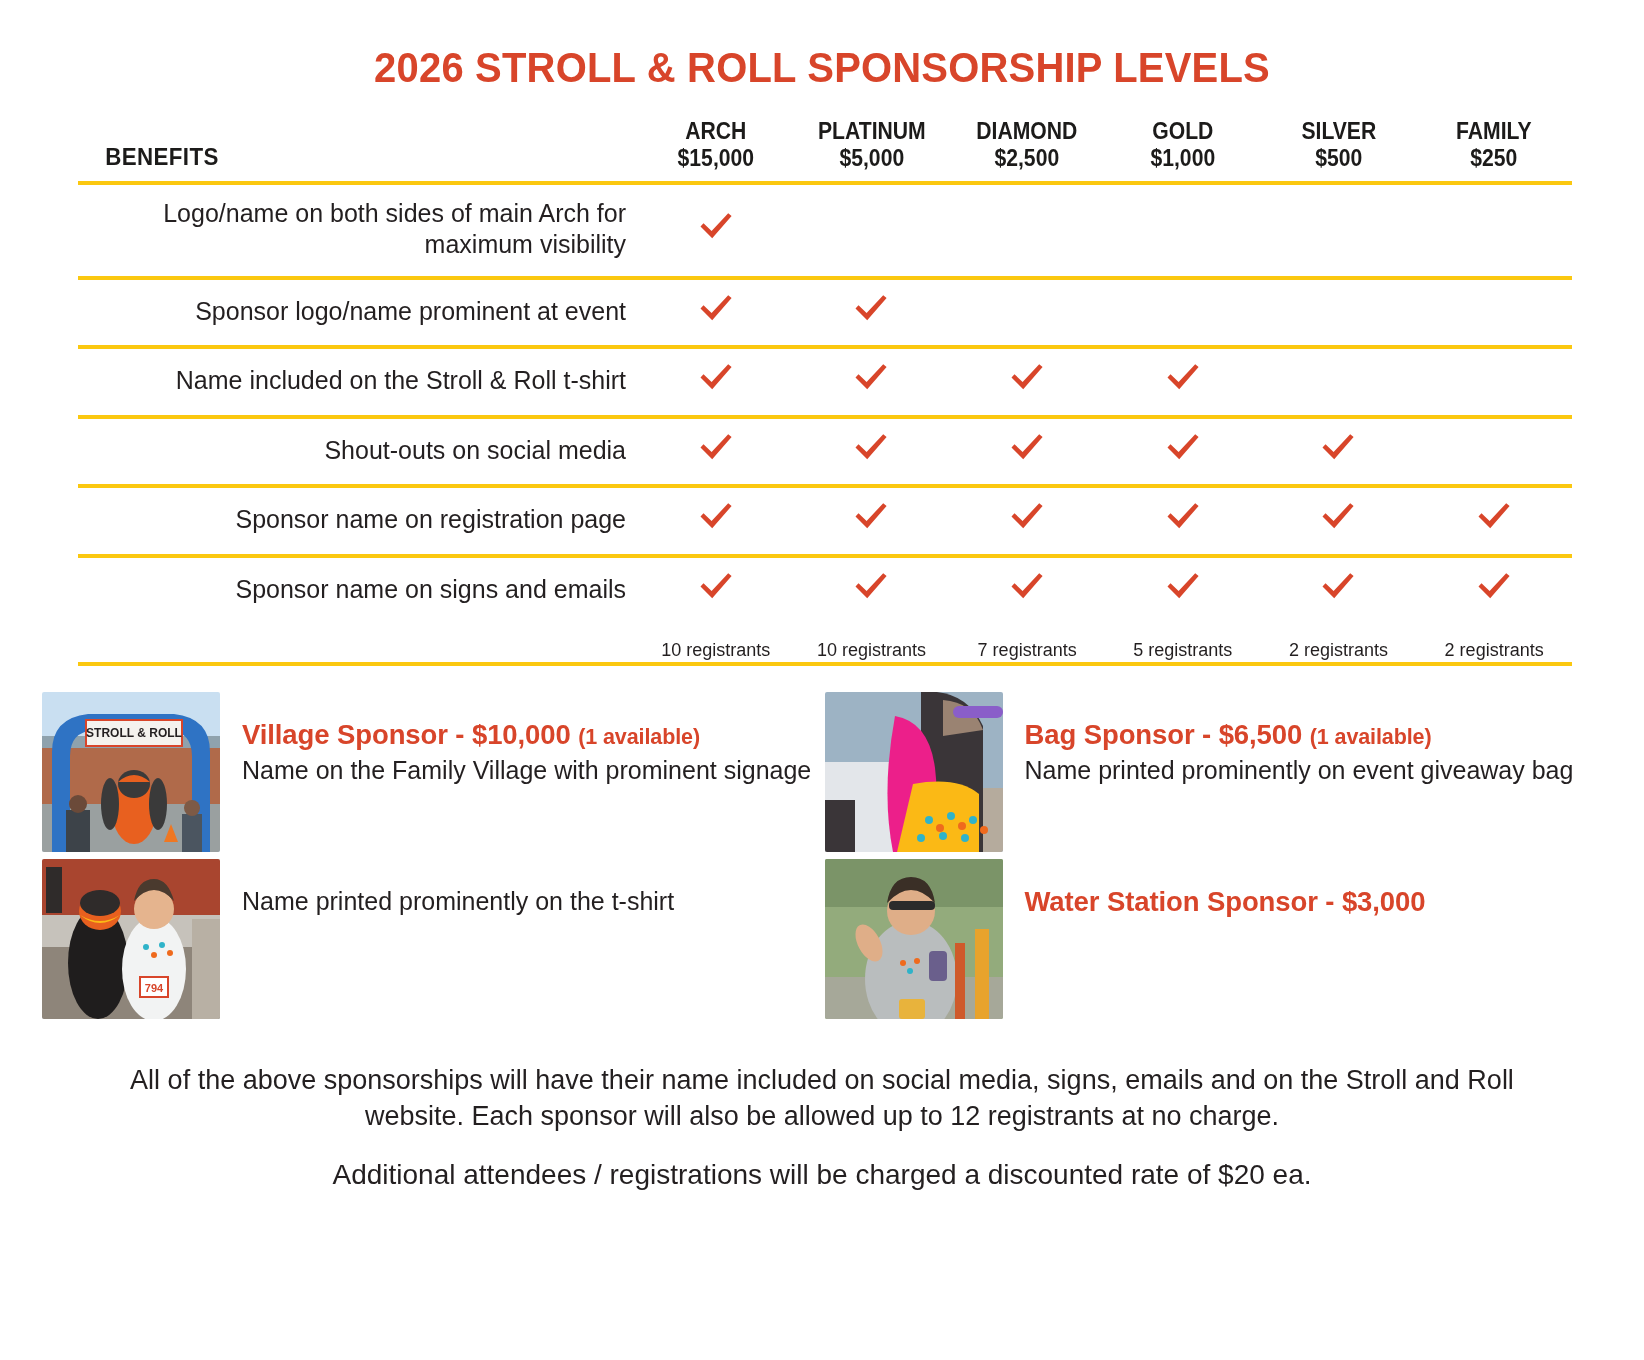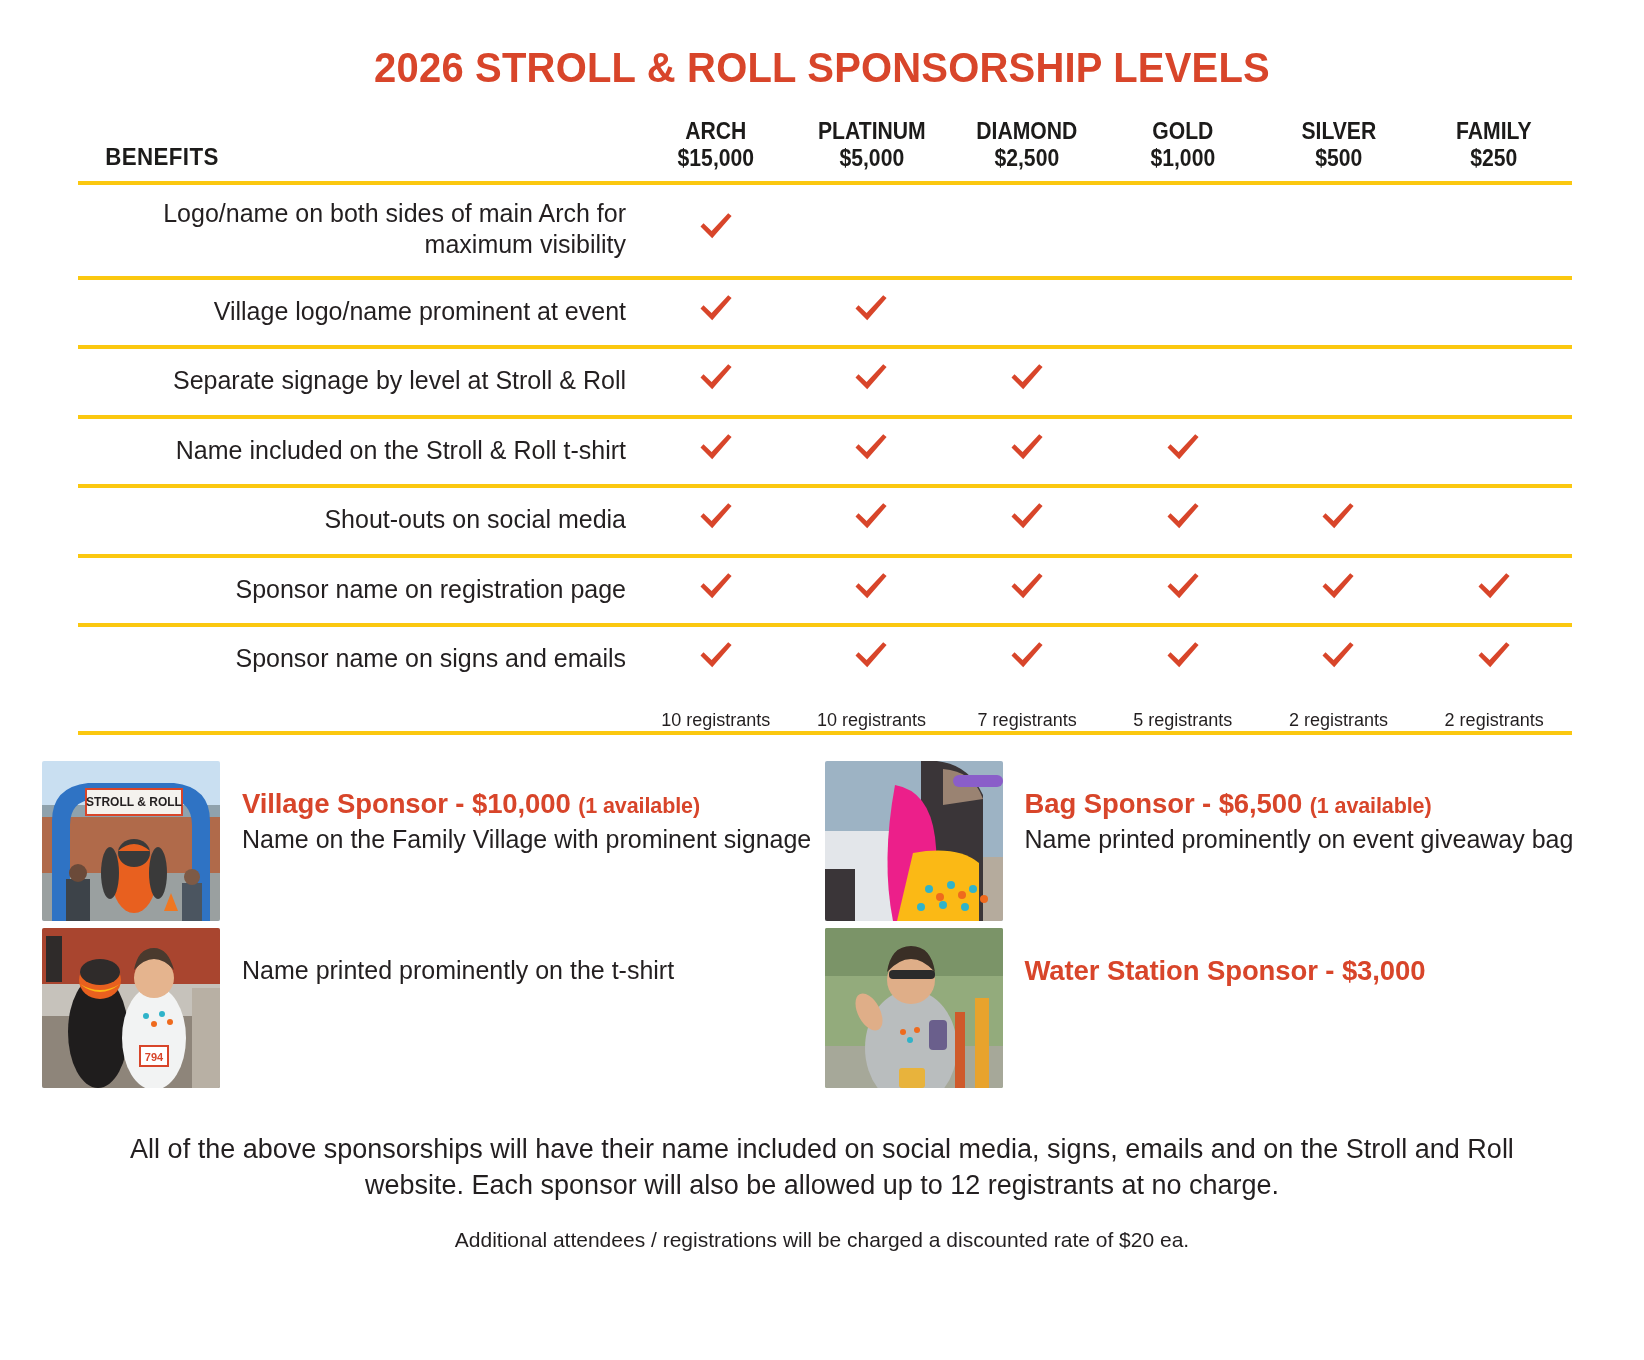--- a/index.html
+++ b/index.html
@@ -152,21 +152,21 @@
     text-align: center;
   }
   .footer .main {
     font-size: 27px;
     line-height: 1.33;
     color: #231f20;
     padding: 0 120px;
   }
   .footer .fine {
     margin-top: 24px;
-    font-size: 21px;
+    font-size: 28px;
     color: #231f20;
   }
 </style>
 </head>
 <body>
 
 <h1 class="title">2026 STROLL &amp; ROLL SPONSORSHIP LEVELS</h1>
 
 <div class="table-wrap">
   <table class="levels">
@@ -214,43 +214,28 @@
           <td class="chk"><span class="check"><svg viewBox="0 0 36 30" aria-hidden="true">
                 <path d="M2.5 15.5 L5.5 12.2 L13.6 20.0 L30.2 2.2 L33.6 5.0 L14.2 27.2 Z" fill="#d8452a"></path>
               </svg></span></td>
           <td class="chk"></td>
           <td class="chk"></td>
           <td class="chk"></td>
           <td class="chk"></td>
           <td class="chk"></td>
         </tr>
         <tr>
-          <td class="benefit">Village logo/name prominent at event</td>
-          <td class="chk"><span class="check"><svg viewBox="0 0 36 30" aria-hidden="true">
-                <path d="M2.5 15.5 L5.5 12.2 L13.6 20.0 L30.2 2.2 L33.6 5.0 L14.2 27.2 Z" fill="#d8452a"></path>
-              </svg></span></td>
-          <td class="chk"><span class="check"><svg viewBox="0 0 36 30" aria-hidden="true">
-                <path d="M2.5 15.5 L5.5 12.2 L13.6 20.0 L30.2 2.2 L33.6 5.0 L14.2 27.2 Z" fill="#d8452a"></path>
-              </svg></span></td>
-          <td class="chk"></td>
-          <td class="chk"></td>
-          <td class="chk"></td>
-          <td class="chk"></td>
-        </tr>
-        <tr>
-          <td class="benefit">Separate signage by level at Stroll &amp; Roll</td>
-          <td class="chk"><span class="check"><svg viewBox="0 0 36 30" aria-hidden="true">
-                <path d="M2.5 15.5 L5.5 12.2 L13.6 20.0 L30.2 2.2 L33.6 5.0 L14.2 27.2 Z" fill="#d8452a"></path>
-              </svg></span></td>
-          <td class="chk"><span class="check"><svg viewBox="0 0 36 30" aria-hidden="true">
-                <path d="M2.5 15.5 L5.5 12.2 L13.6 20.0 L30.2 2.2 L33.6 5.0 L14.2 27.2 Z" fill="#d8452a"></path>
-              </svg></span></td>
-          <td class="chk"><span class="check"><svg viewBox="0 0 36 30" aria-hidden="true">
-                <path d="M2.5 15.5 L5.5 12.2 L13.6 20.0 L30.2 2.2 L33.6 5.0 L14.2 27.2 Z" fill="#d8452a"></path>
-              </svg></span></td>
+          <td class="benefit">Sponsor logo/name prominent at event</td>
+          <td class="chk"><span class="check"><svg viewBox="0 0 36 30" aria-hidden="true">
+                <path d="M2.5 15.5 L5.5 12.2 L13.6 20.0 L30.2 2.2 L33.6 5.0 L14.2 27.2 Z" fill="#d8452a"></path>
+              </svg></span></td>
+          <td class="chk"><span class="check"><svg viewBox="0 0 36 30" aria-hidden="true">
+                <path d="M2.5 15.5 L5.5 12.2 L13.6 20.0 L30.2 2.2 L33.6 5.0 L14.2 27.2 Z" fill="#d8452a"></path>
+              </svg></span></td>
+          <td class="chk"></td>
           <td class="chk"></td>
           <td class="chk"></td>
           <td class="chk"></td>
         </tr>
         <tr>
           <td class="benefit">Name included on the Stroll &amp; Roll t-shirt</td>
           <td class="chk"><span class="check"><svg viewBox="0 0 36 30" aria-hidden="true">
                 <path d="M2.5 15.5 L5.5 12.2 L13.6 20.0 L30.2 2.2 L33.6 5.0 L14.2 27.2 Z" fill="#d8452a"></path>
               </svg></span></td>
           <td class="chk"><span class="check"><svg viewBox="0 0 36 30" aria-hidden="true">

